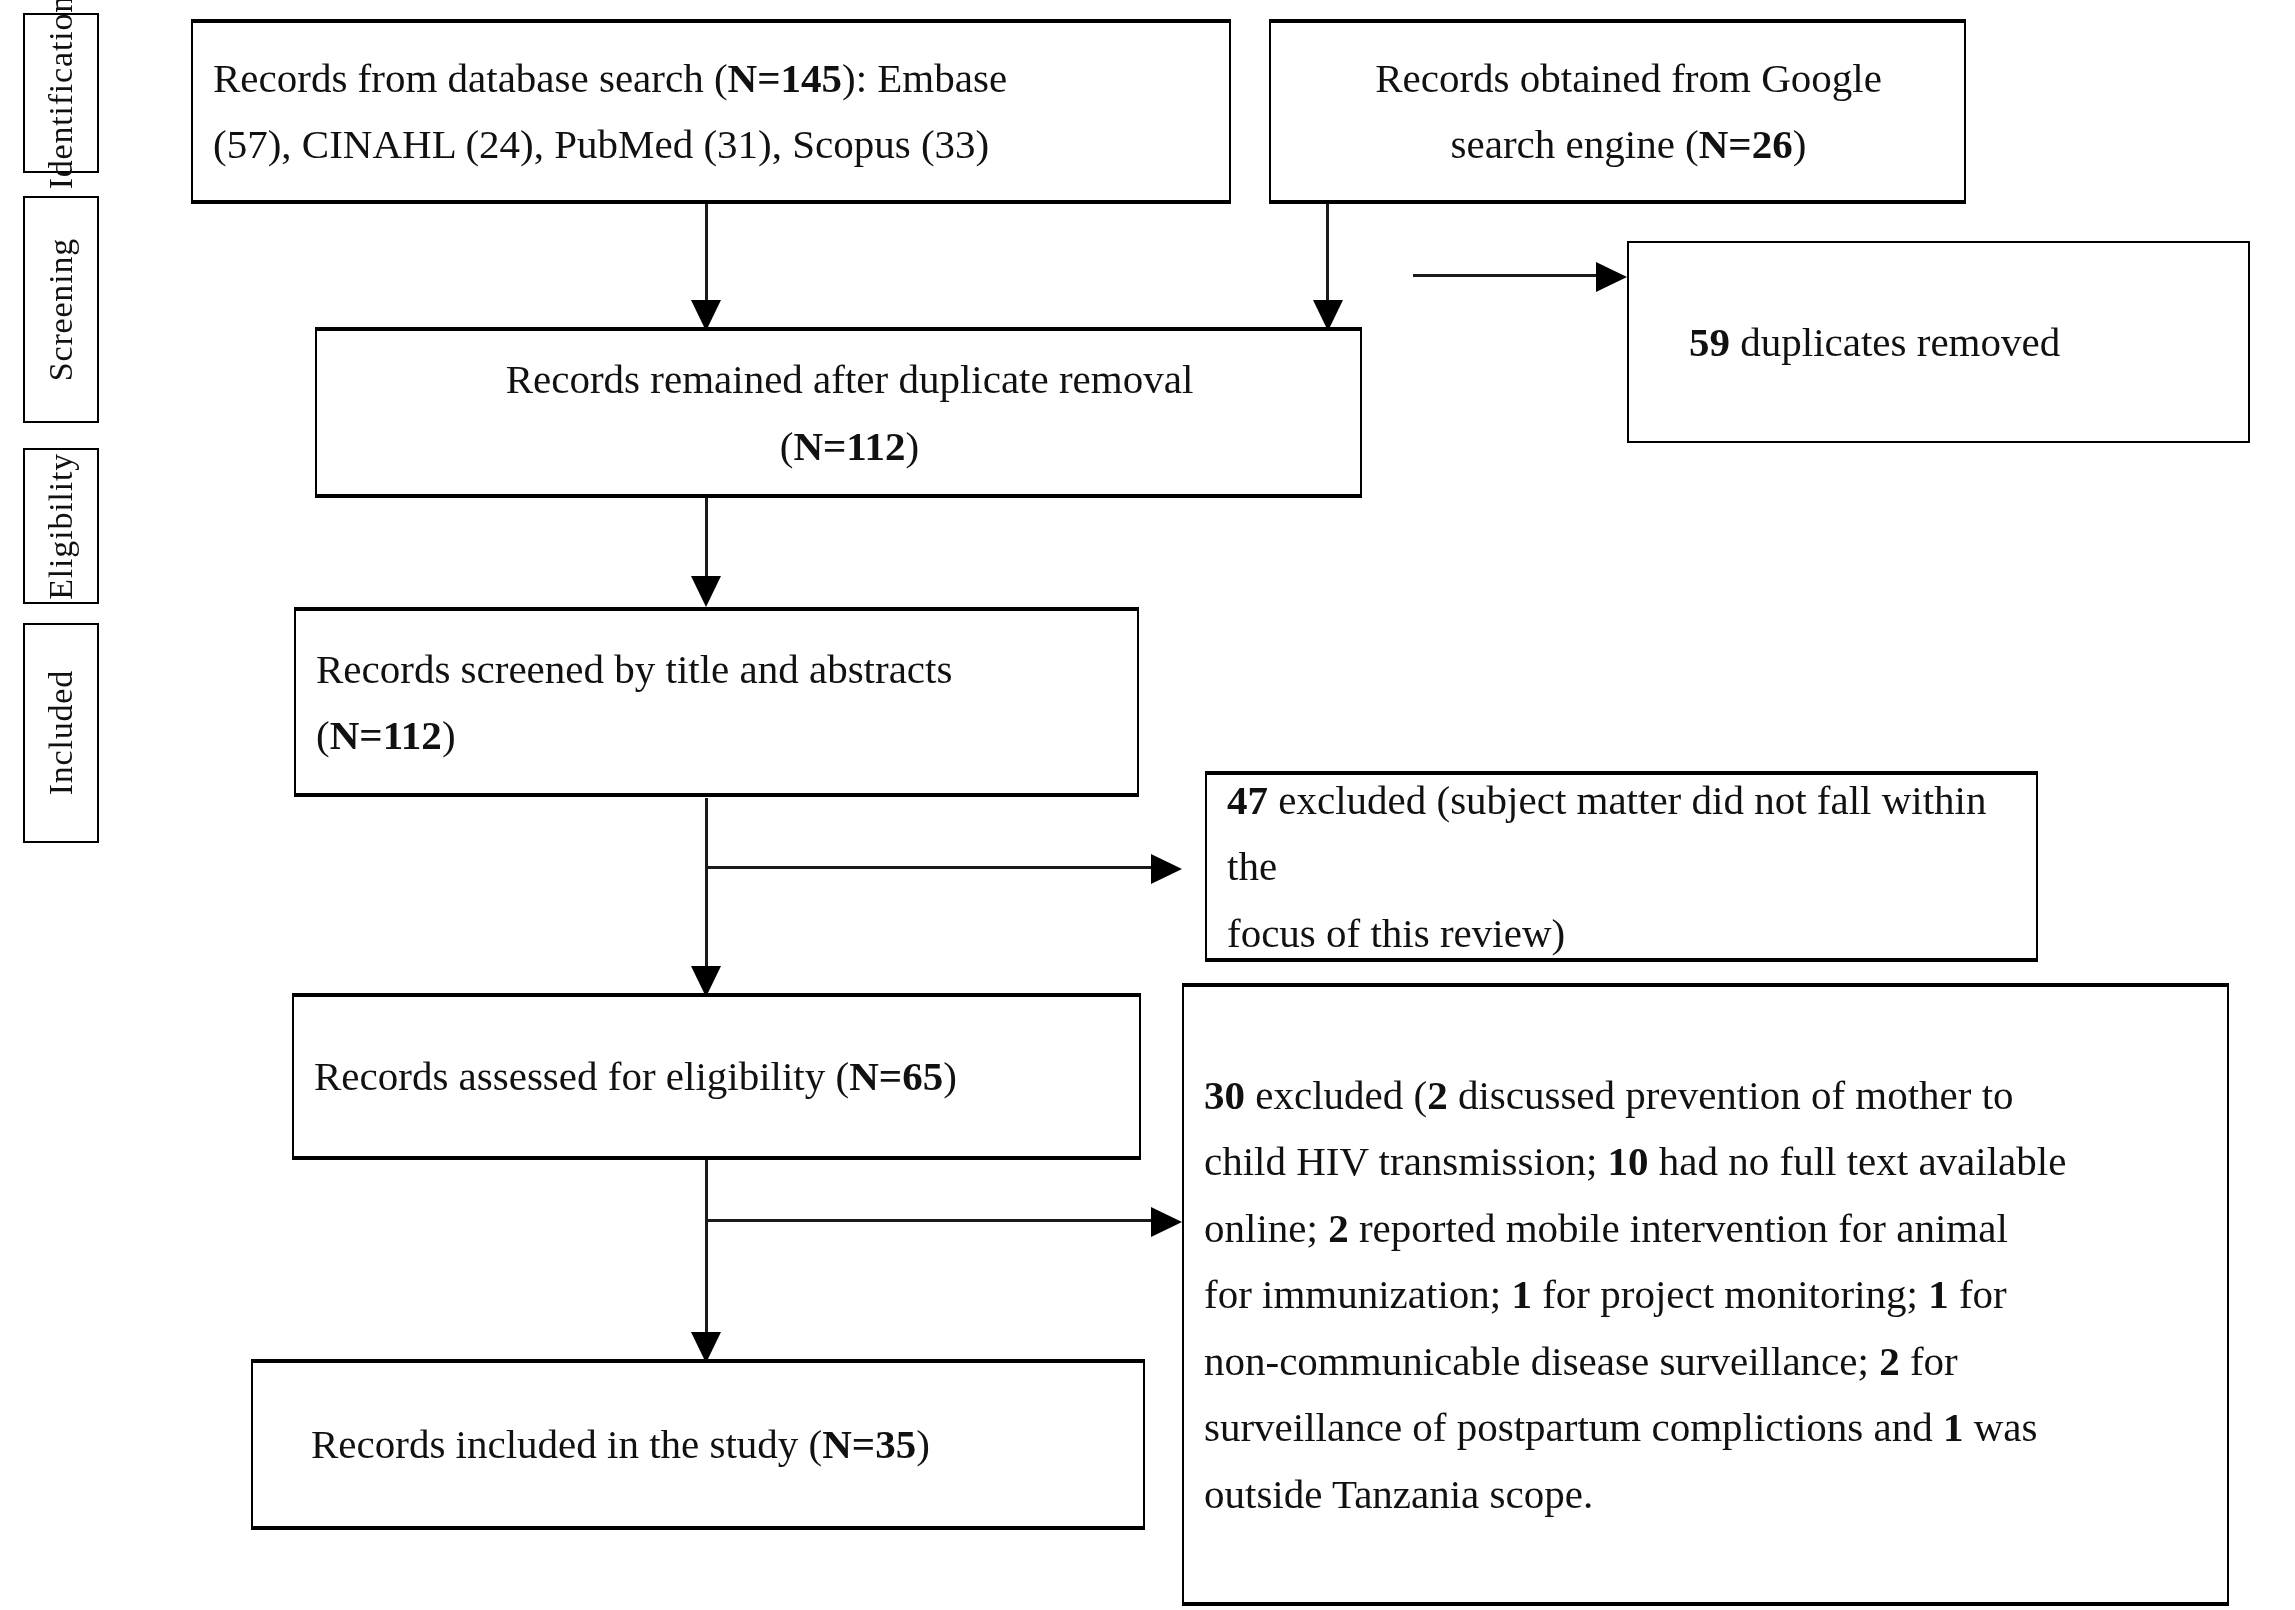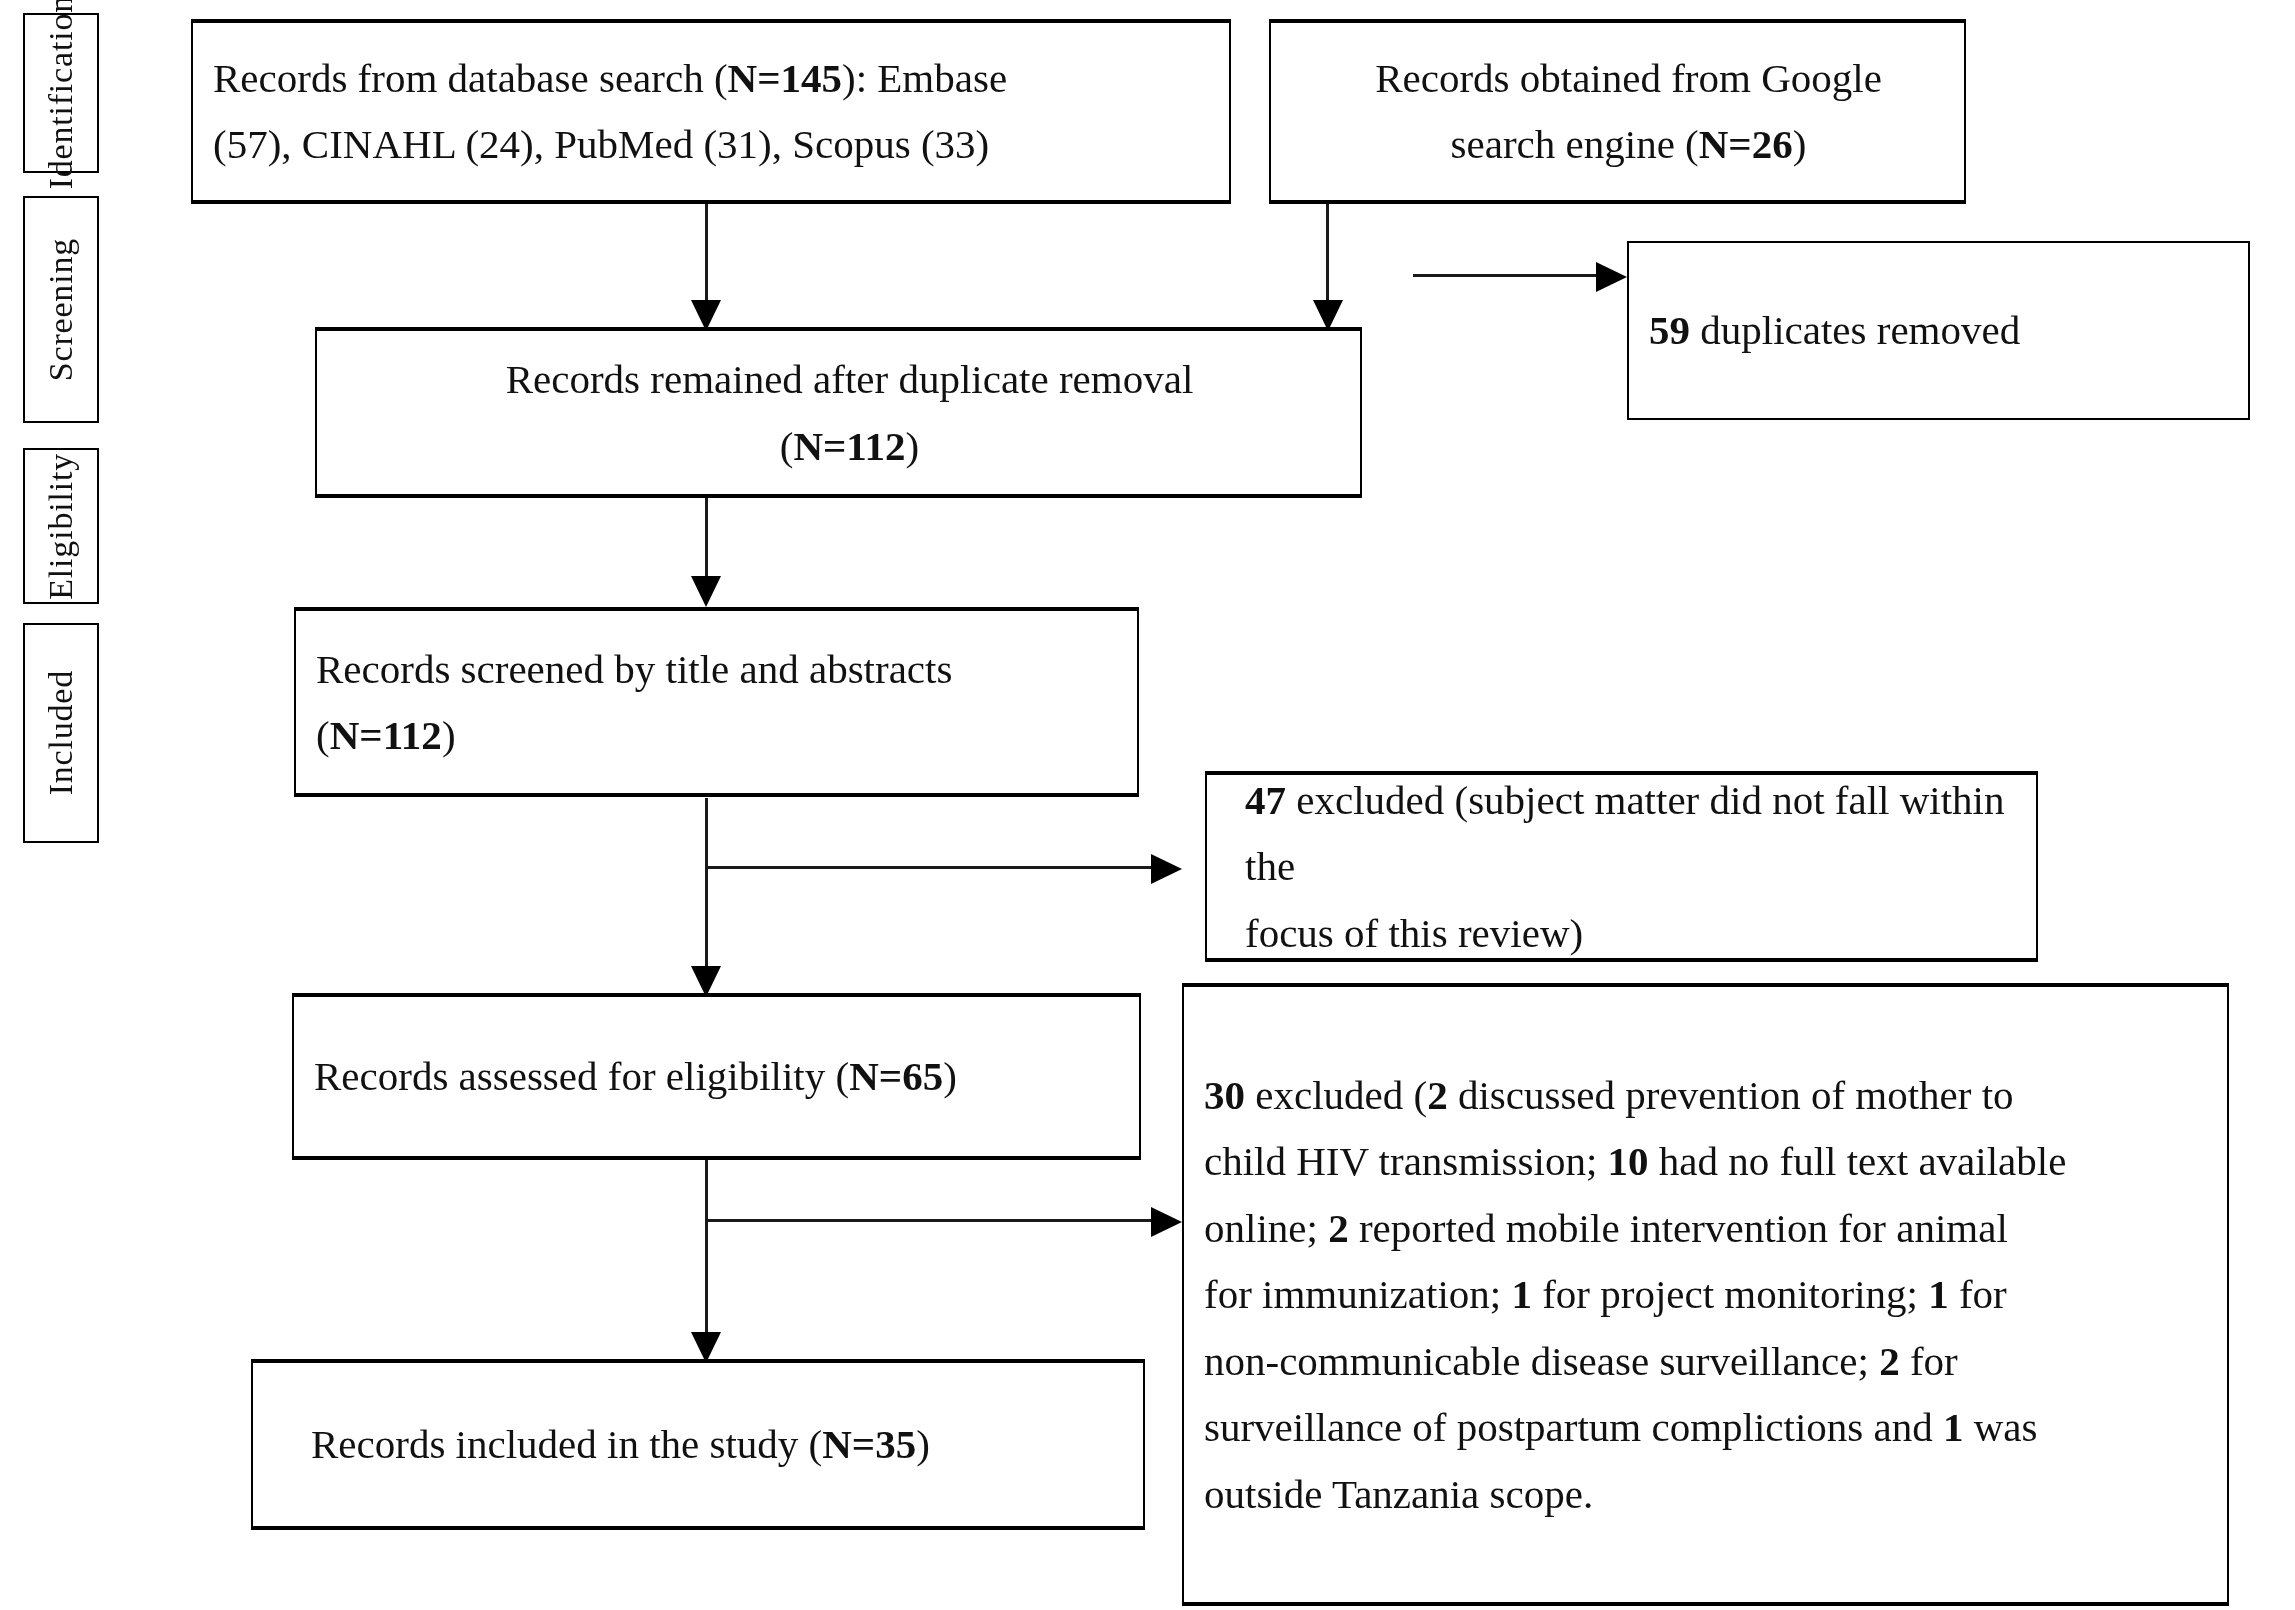--- a/index.html
+++ b/index.html
@@ -126,21 +126,21 @@
     </div>
   </div>
 
   <div class="box thick" style="left:1269px; top:18.7px; width:697px; height:185px;">
     <div class="box-text center">
       <span class="ct c">Records obtained from Google</span>
       <span class="ct c">search engine (<b>N=26</b>)</span>
     </div>
   </div>
 
-  <div class="box" style="left:1627px; top:241px; width:623px; height:179px;">
+  <div class="box" style="left:1627px; top:241px; width:623px; height:202px;padding-left:40px;">
     <div class="box-text">
       <span class="ct l"><b>59</b> duplicates removed</span>
     </div>
   </div>
 
   <div class="vline" style="left:705px; top:204px; height:100px;"></div>
   <div class="arrow-down" style="left:691px; top:300px;"></div>
 
   <div class="vline" style="left:1326px; top:204px; height:100px;"></div>
   <div class="arrow-down" style="left:1313px; top:300px;"></div>
@@ -158,21 +158,21 @@
   <div class="vline" style="left:705px; top:498px; height:82px;"></div>
   <div class="arrow-down" style="left:691px; top:576px;"></div>
 
   <div class="box thick" style="left:294px; top:607px; width:845px; height:190px;">
     <div class="box-text">
       <span class="ct l">Records screened by title and abstracts</span>
       <span class="ct l">(<b>N=112</b>)</span>
     </div>
   </div>
 
-  <div class="box thick" style="left:1205px; top:771px; width:833px; height:191px;padding-left:18px;">
+  <div class="box thick" style="left:1205px; top:771px; width:833px; height:191px;">
     <div class="box-text">
       <span class="ct l"><b>47</b> excluded (subject matter did not fall within the</span>
       <span class="ct l">focus of this review)</span>
     </div>
   </div>
 
   <div class="vline" style="left:705px; top:798px; height:199px;"></div>
   <div class="arrow-down" style="left:691px; top:966px;"></div>
 
   <div class="hline" style="left:705px; top:866px; width:448px;"></div>

